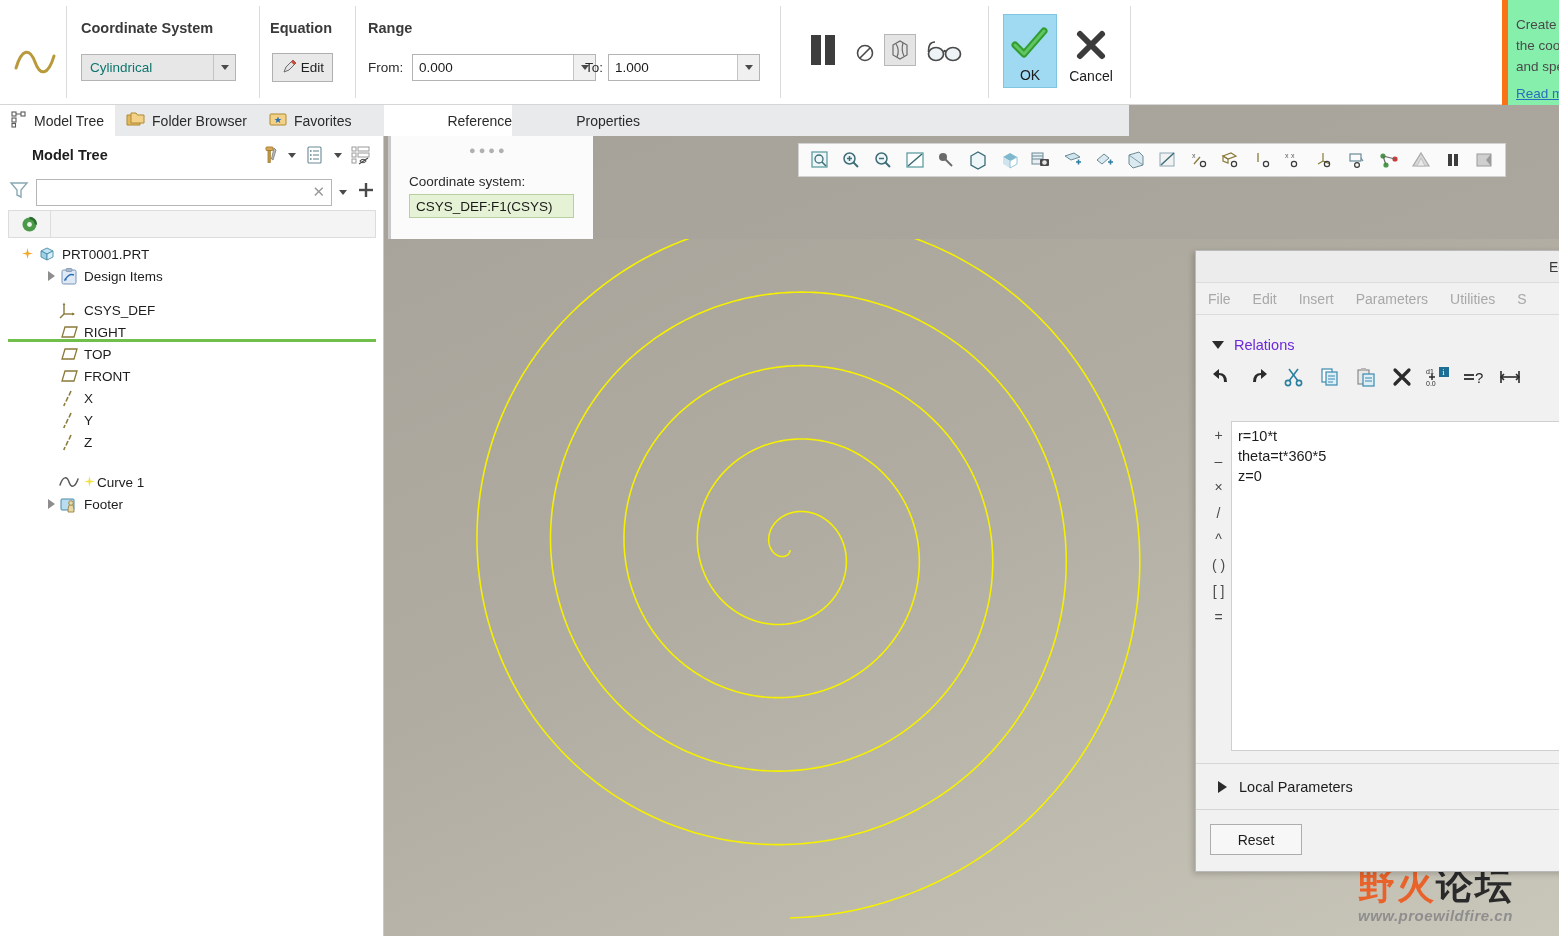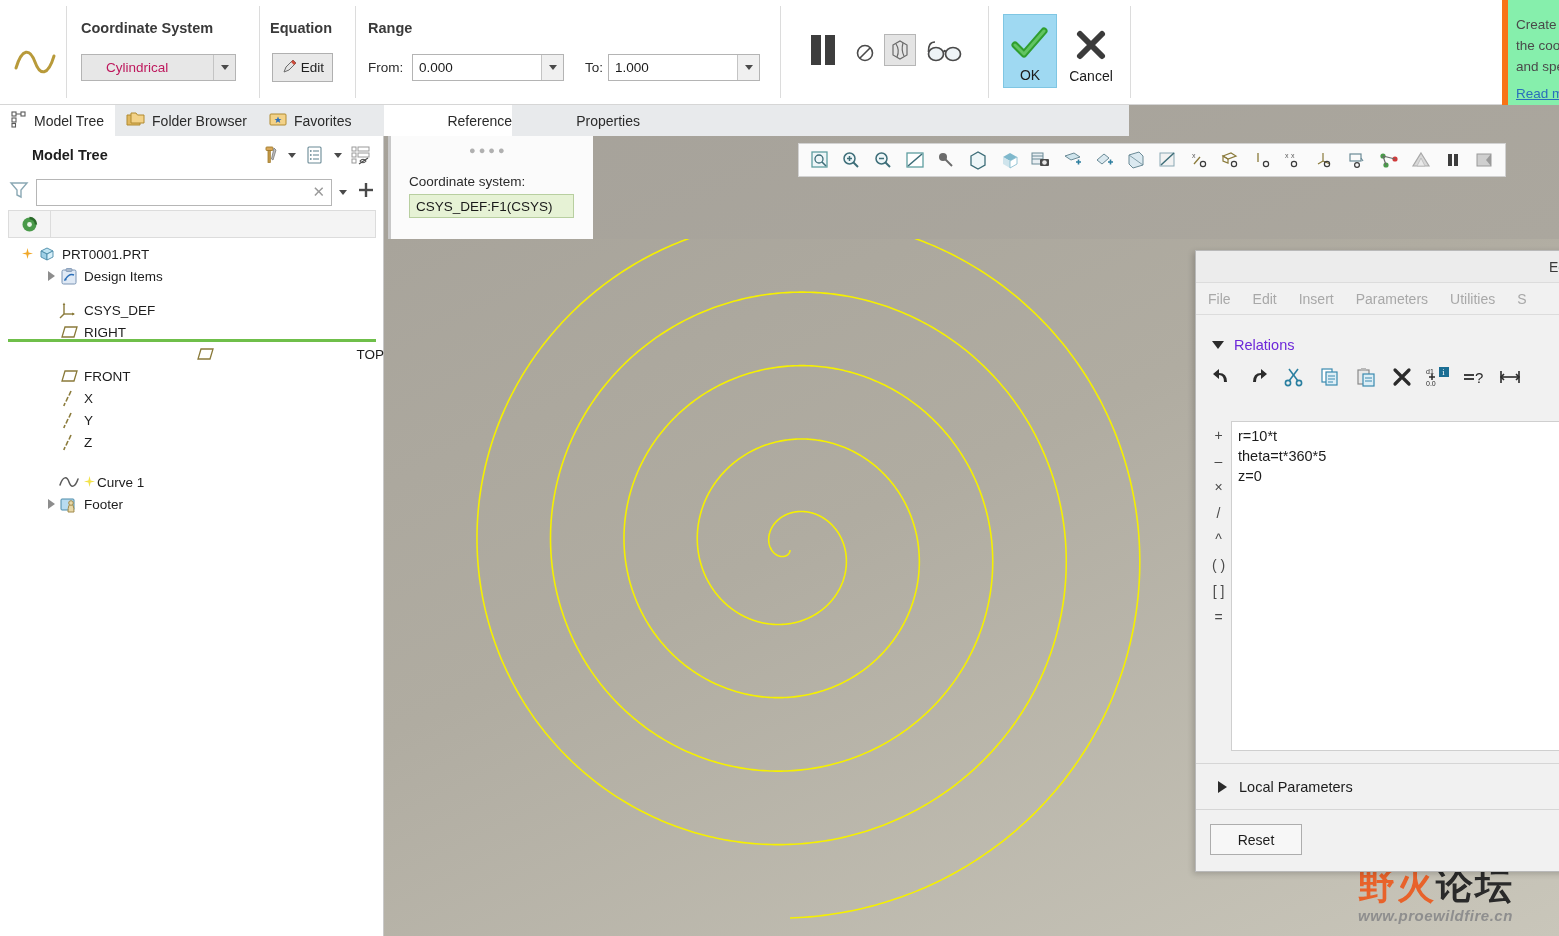--- a/index.html
+++ b/index.html
@@ -29,21 +29,21 @@
     white-space: nowrap;
   }
   .sel-box {
     position: absolute;
     background: #e7e7e7;
     border: 1px solid #b4b4b4;
     height: 27px;
     display: flex; align-items: center;
   }
   .sel-box .sel-text {
-    flex: 1; padding-left: 24px; font-size: 13.5px; color: #be185d;
+    flex: 1; padding-left: 8px; font-size: 13.5px; color: #0f766e;
     white-space: nowrap; overflow: hidden;
   }
   .sel-arrow {
     width: 22px; height: 25px; display: flex; align-items: center; justify-content: center;
     border-left: 1px solid #c4c4c4;
   }
   .caret-dn {
     width: 0; height: 0; border-left: 4px solid transparent;
     border-right: 4px solid transparent; border-top: 5px solid #4a4a4a;
   }
@@ -310,21 +310,21 @@
         </svg>
       </span>
       <span>Edit</span>
     </div>
 
     <div class="ribbon-sep" style="left:355px;"></div>
 
     <div class="grp-title" style="left:368px; top:20px;">Range</div>
 
     <div class="fld-label" style="left:368px; top:60px;">From:</div>
-    <div class="txt-box" style="left:412px; top:54px; width:152px;">
+    <div class="txt-box" style="left:412px; top:54px; width:184px;">
       <span class="val">0.000</span>
       <span class="sel-arrow">
           <i class="caret-dn"></i>
         </span>
     </div>
 
     <div class="fld-label" style="left:585px; top:60px;">To:</div>
     <div class="txt-box" style="left:608px; top:54px; width:152px;">
       <span class="val">1.000</span>
       <span class="sel-arrow">
@@ -724,21 +724,21 @@
         </div>
         <div class="tnode" style="padding-left: 44px;">
           <span class="expander"></span>
           <span class="ticon">
             <svg width="19" height="15" viewBox="0 0 19 15">
               <path d="M5 2 L17 2 L14 12 L2 12 Z" fill="none" stroke="#8a7a3a" stroke-width="1.3"></path>
             </svg>
           </span>
           <span class="tlabel">RIGHT</span>
         </div>
-        <div class="tnode" style="padding-left: 44px; justify-content: space-between;">
+        <div class="tnode" style="padding-left: 44px;">
           <span class="expander"></span>
           <span class="ticon">
             <svg width="19" height="15" viewBox="0 0 19 15">
               <path d="M5 2 L17 2 L14 12 L2 12 Z" fill="none" stroke="#8a7a3a" stroke-width="1.3"></path>
             </svg>
           </span>
           <span class="tlabel">TOP</span>
         </div>
         <div class="tnode" style="padding-left: 44px;">
           <span class="expander"></span>

